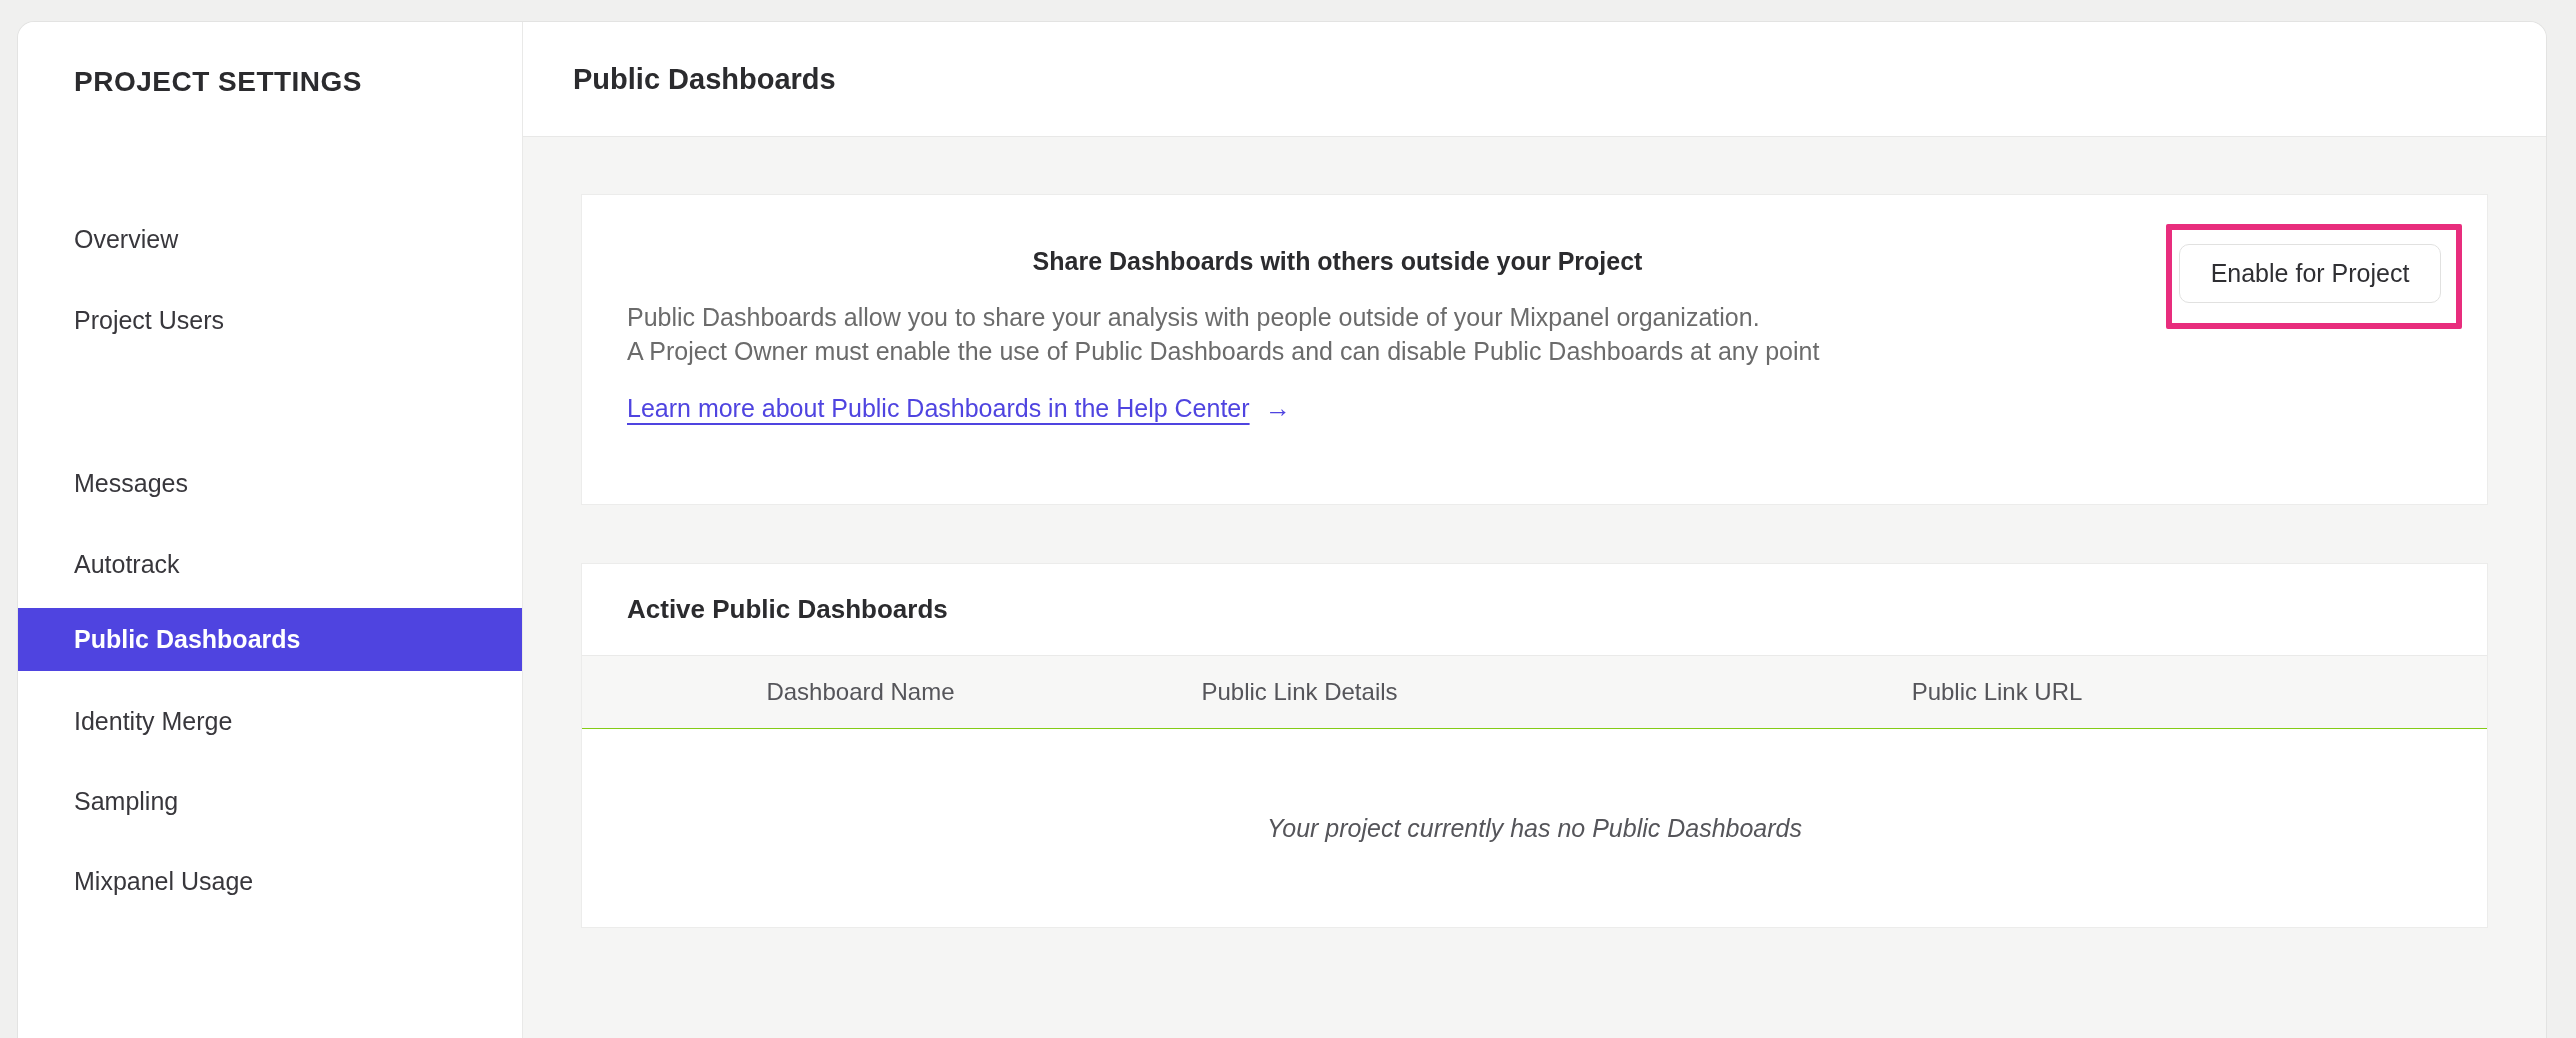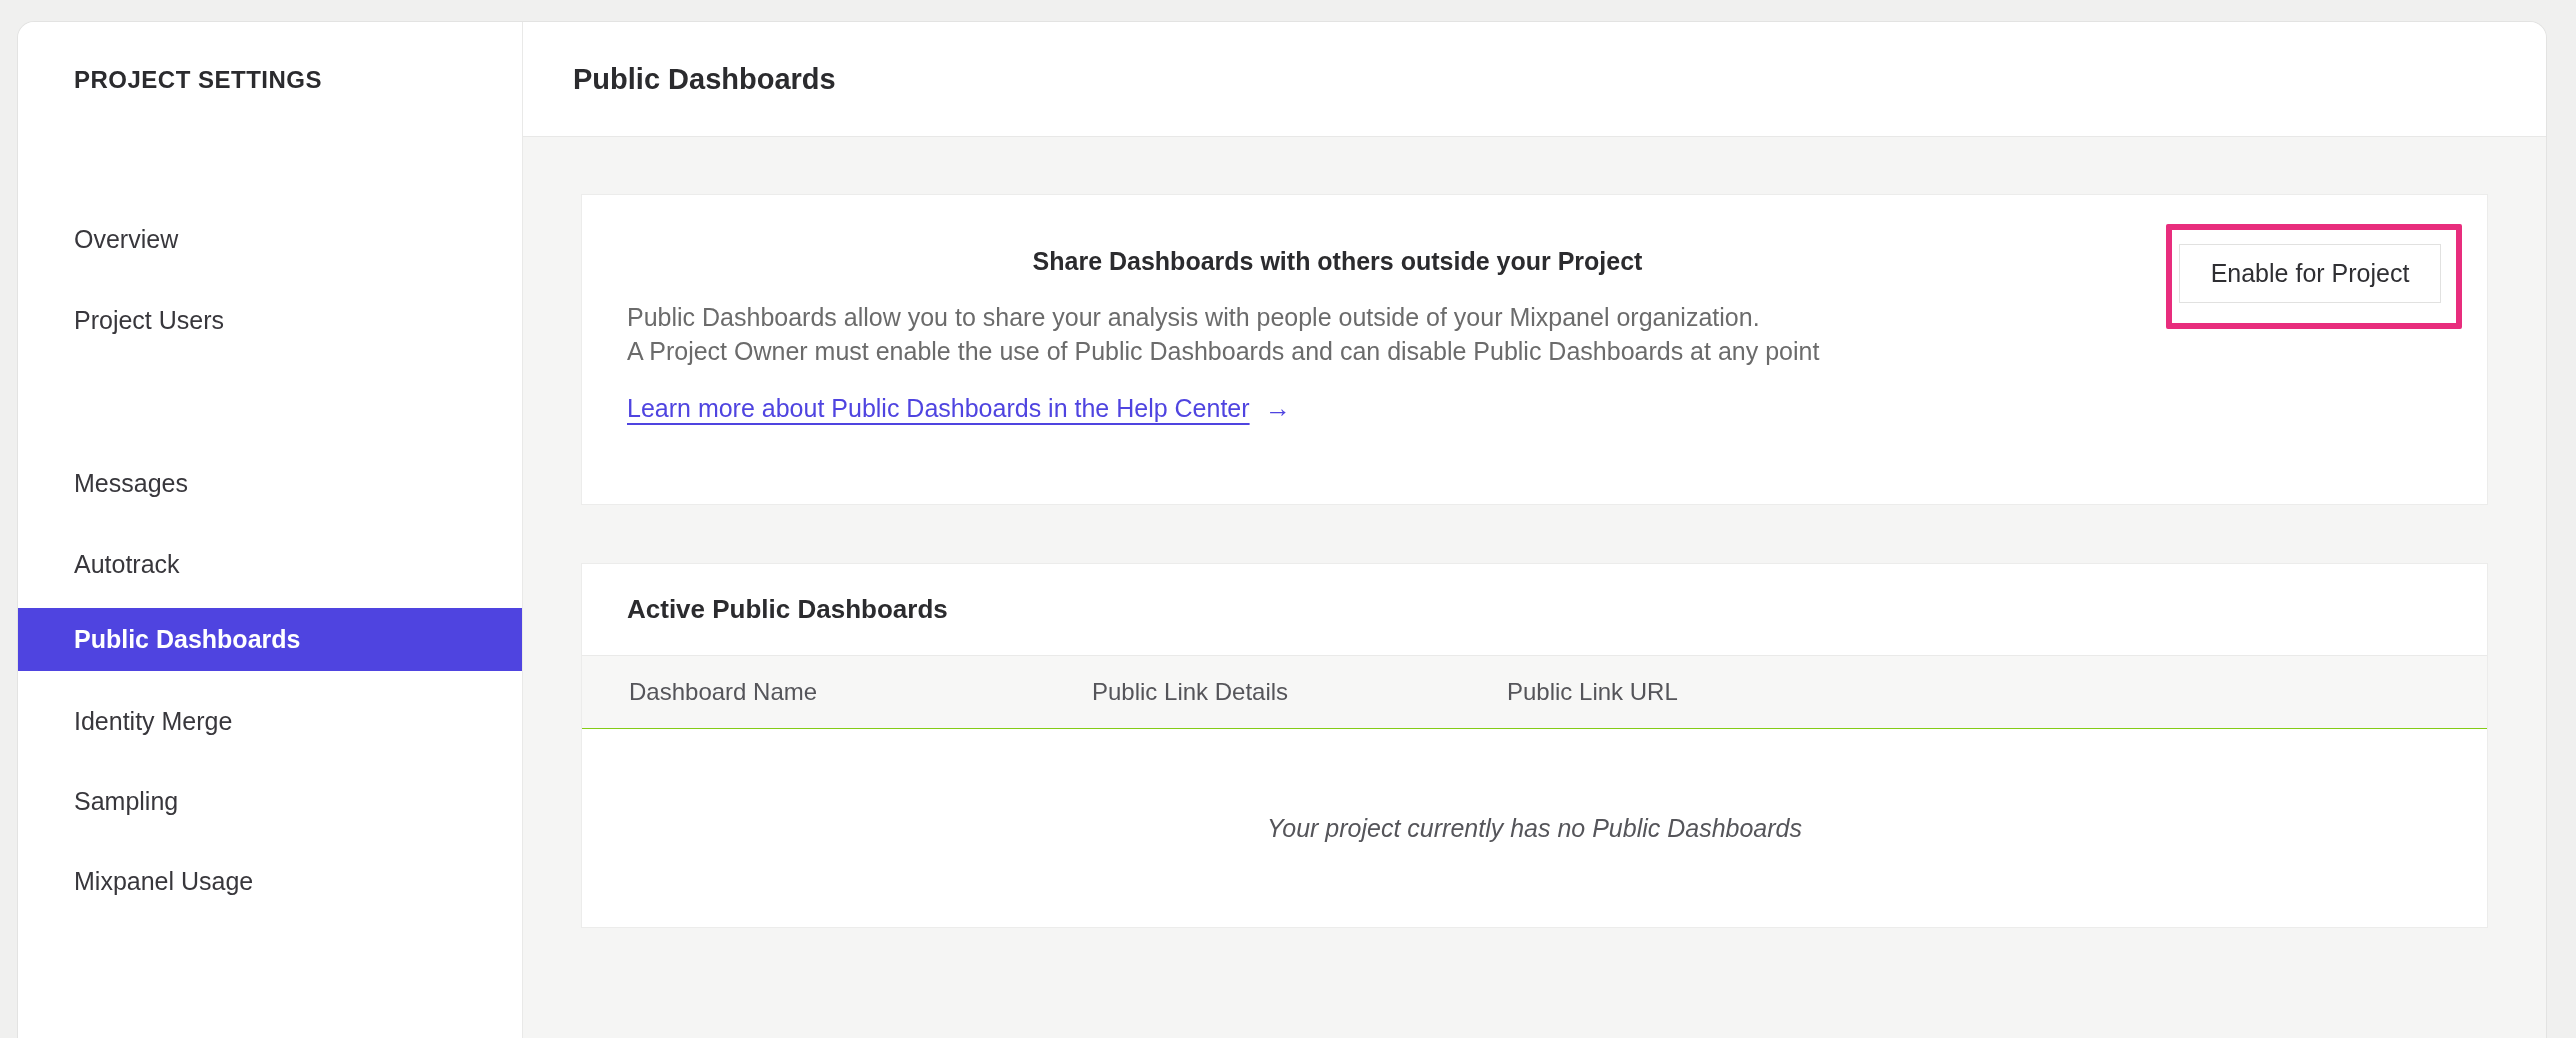--- a/index.html
+++ b/index.html
@@ -26,21 +26,21 @@
   .sidebar {
     position: absolute;
     left: 0; top: 0; bottom: 0;
     width: 505px;
     background: #ffffff;
     border-right: 1px solid #e9e9e8;
   }
   .sidebar-title {
     position: absolute;
     left: 56px; top: 44px;
-    font-size: 24px;
+    font-size: 28px;
     font-weight: 700;
     letter-spacing: 0.5px;
     color: #2b2b2e;
     white-space: nowrap;
   }
   .nav-item {
     position: absolute;
     left: 0; width: 100%;
     height: 63px;
     display: flex;
@@ -83,21 +83,21 @@
 
   
   .card {
     position: absolute;
     left: 58px;
     width: 1907px;
     background: #ffffff;
     border: 1px solid #ececeb;
   }
   .card.share-card { top: 57px; height: 311px; }
-  .card.active-card { top: 426px; height: 365px; }
+  .card.active-card { top: 426px; height: 365px; text-align: center; }
 
   
   .share-text { position: absolute; left: 45px; top: 50px; right: 439px; }
   .share-heading {
     font-size: 25px;
     font-weight: 600;
     line-height: 32px;
     color: #2b2b2e;
     text-align: center;
   }
@@ -127,21 +127,21 @@
     margin-left: 15.3px;
     text-decoration: none;
     font-size: 26px;
   }
   .enable-button {
     position: absolute;
     left: 1597px; top: 49px;
     width: 262px; height: 59px;
     background: #ffffff;
     border: 1px solid #e1e1e0;
-    border-radius: 0;
+    border-radius: 10px;
     display: flex;
     align-items: center;
     justify-content: center;
     font-family: "Liberation Sans", sans-serif;
     font-size: 25px;
     font-weight: 500;
     color: #2f2f33;
     cursor: pointer;
     white-space: nowrap;
   }

